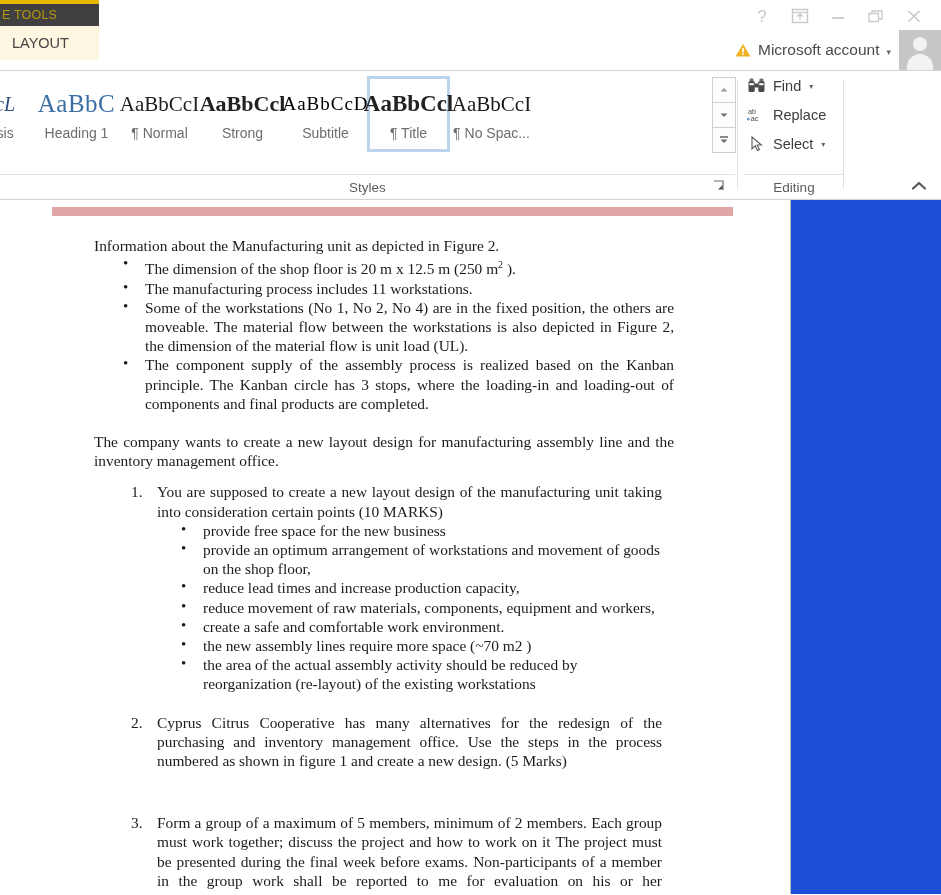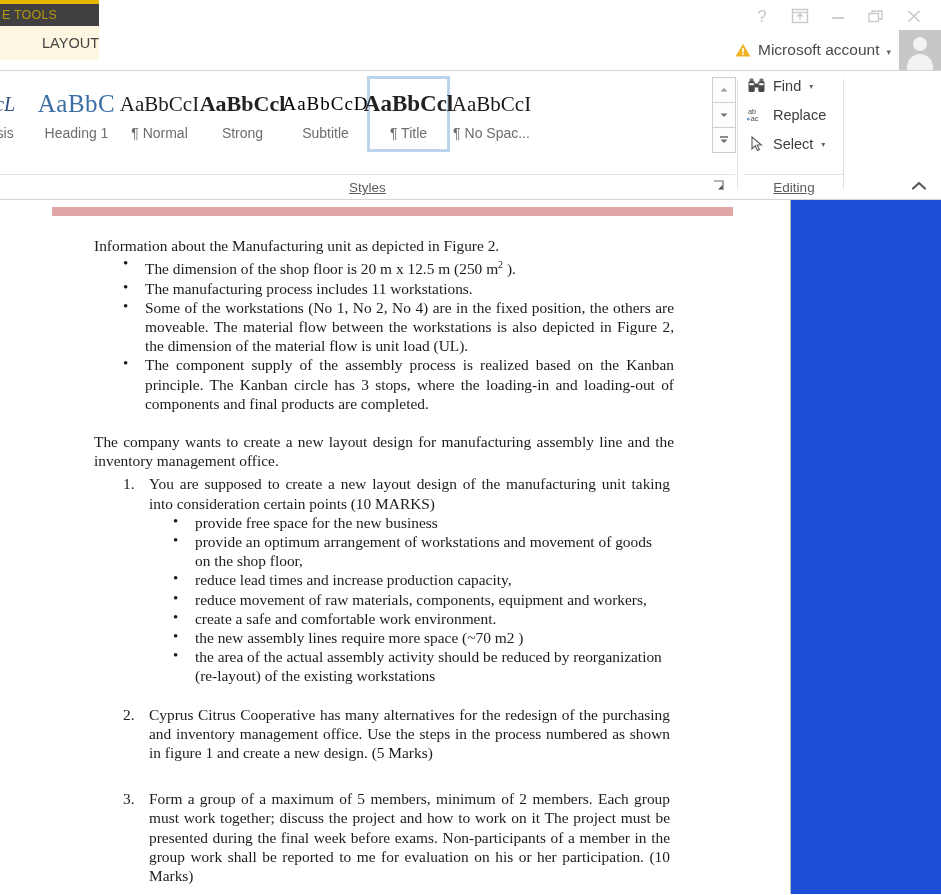--- a/index.html
+++ b/index.html
@@ -39,21 +39,21 @@
     white-space: nowrap;
   }
   .ctx-tab-layout {
     position: absolute;
     left: 0; top: 26px;
     width: 99px; height: 34px;
     background: #fdf7e2;
     color: #444444;
     font-size: 14.5px;
     line-height: 34px;
-    text-align: right;
+    text-align: left;
     padding-left: 12px;
     box-sizing: border-box;
     white-space: nowrap;
   }
 
   
   .win-btns {
     position: absolute;
     right: 8px; top: 0;
     height: 32px;
@@ -198,21 +198,20 @@
     width: 735px;
     height: 25px;
     display: flex;
     align-items: center;
     justify-content: center;
     border-top: 1px solid #e3e3e3;
   }
   .group-label {
     font-size: 13.5px;
     color: #5c5c5c;
-    text-decoration: underline;
   }
   .dialog-launcher {
     position: absolute;
     right: 9px; top: 108px;
     width: 14px; height: 14px;
     color: #6d6d6d;
   }
   .group-sep {
     position: absolute;
     left: 737px; top: 8px;
@@ -313,21 +312,21 @@
   }
   ul.lvl1 > li::before {
     content: "\2022";
     position: absolute;
     left: 29px; top: -1px;
     font-size: 15px;
     color: #1b1b1b;
   }
 
   ol.nums {
-    margin: 4px; padding: 0;
+    margin: 12px; padding: 0;
     list-style: none;
     counter-reset: itm;
   }
   ol.nums > li {
     position: relative;
     padding-left: 51px;
     counter-increment: itm;
     text-align: justify;
   }
   ol.nums > li::before {

